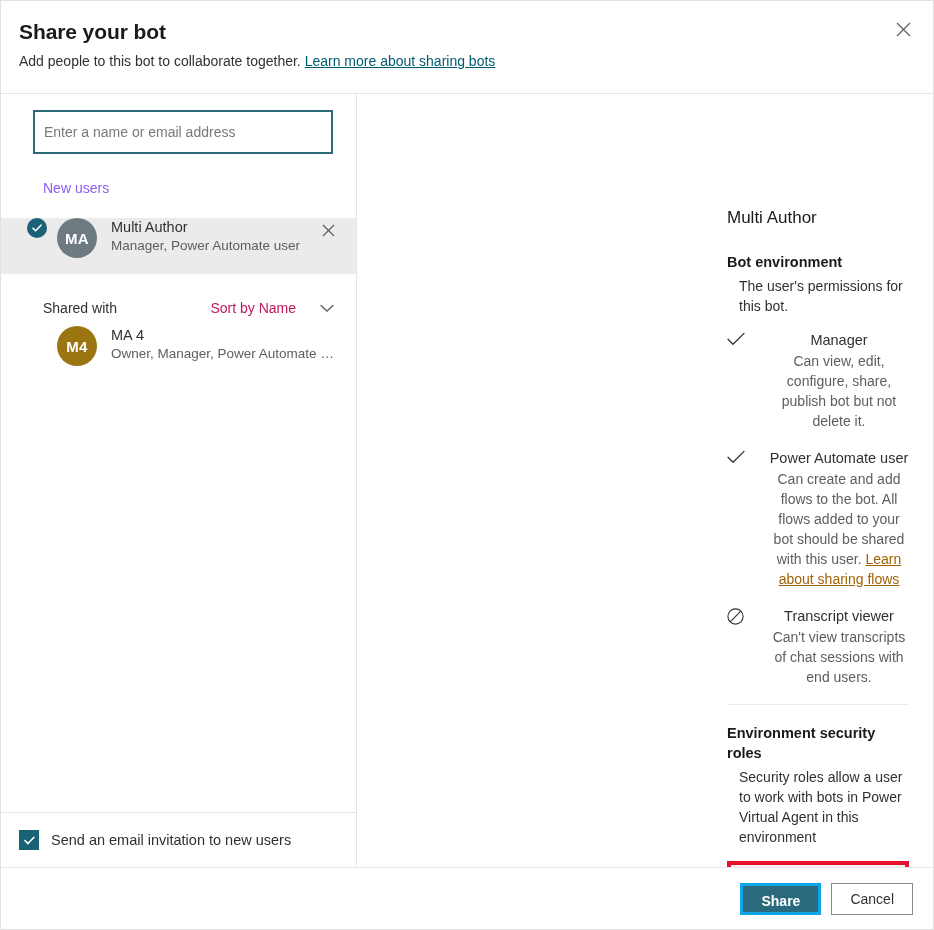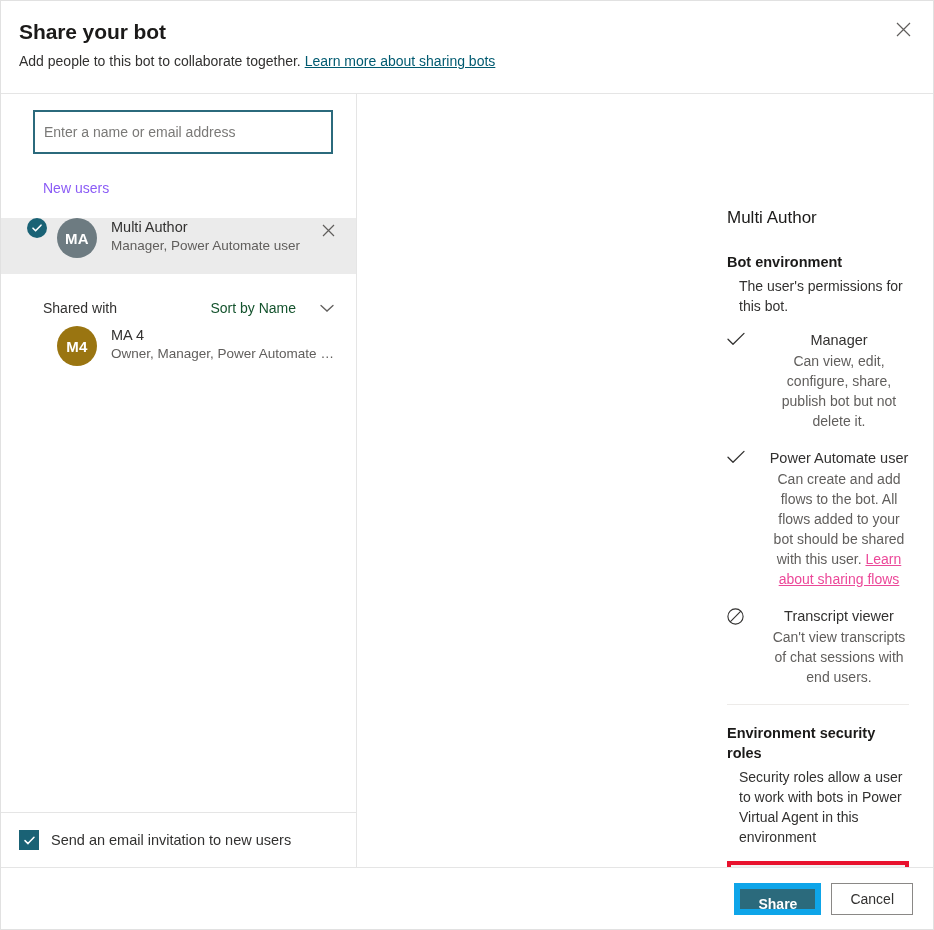--- a/index.html
+++ b/index.html
@@ -172,21 +172,21 @@
     color: #323130;
     flex: 0 0 auto;
   }
   .sort-area {
     margin-left: auto;
     display: flex;
     align-items: center;
     gap: 24px;
     cursor: pointer;
   }
-  .sort-label { font-size: 14px; color: #14532d; }
+  .sort-label { font-size: 14px; color: #be185d; }
   .chev { color: #605e5c; display: flex; }
 
   .left-footer {
     flex: 0 0 auto;
     border-top: 1px solid #e5e5e5;
     height: 55px;
     display: flex;
     align-items: center;
     padding-left: 18px;
   }
@@ -253,21 +253,21 @@
     color: #323130;
     line-height: 21px;
   }
   .perm-desc {
     font-size: 14px;
     color: #605e5c;
     line-height: 20px;
     max-width: 510px;
   }
   .perm-desc a {
-    color: #ec4899;
+    color: #a16207;
     text-decoration: underline;
     cursor: pointer;
   }
 
   .divider {
     border: none;
     border-top: 1px solid #edebe9;
     margin: 16px 0 18px 0;
   }
 
@@ -300,21 +300,21 @@
     min-width: 80px;
     padding: 0 18px;
     font-size: 14px;
     font-family: "Liberation Sans", sans-serif;
     cursor: pointer;
     line-height: 30px;
   }
   .btn-primary {
     background: #2b6a7c;
     color: #ffffff;
-    border: 6px solid #0ea5e9;
+    border: 3px solid #0ea5e9;
     font-weight: 600;
   }
   .btn-secondary {
     background: #ffffff;
     color: #323130;
     border: 1px solid #8a8886;
   }
 </style>
 </head>
 <body>

